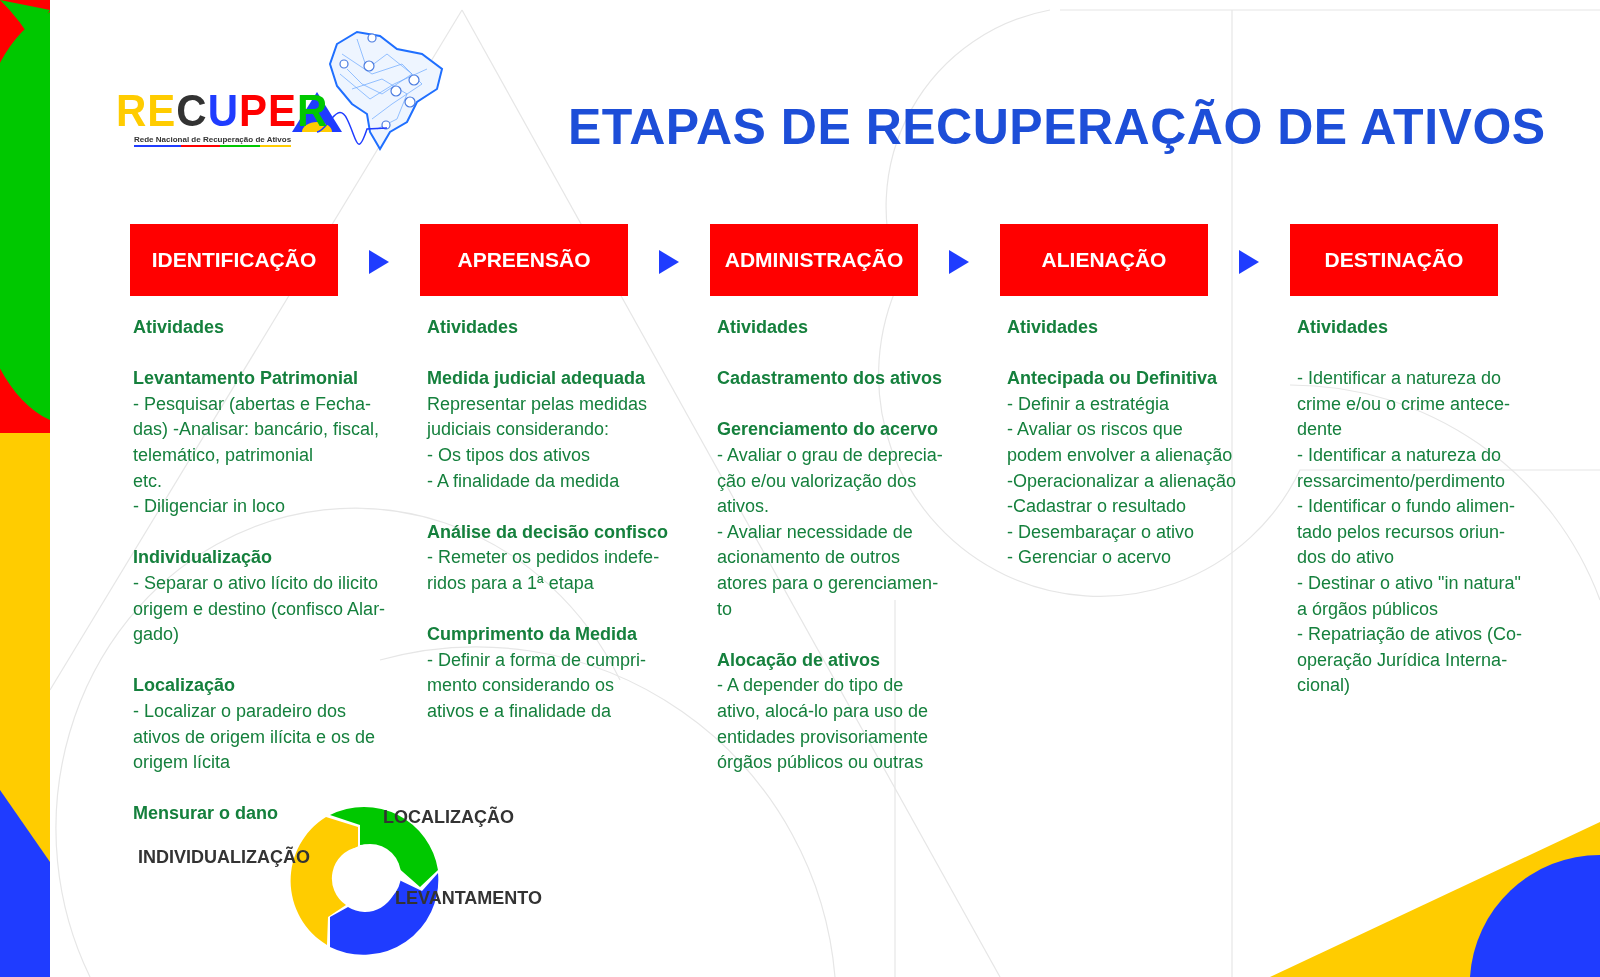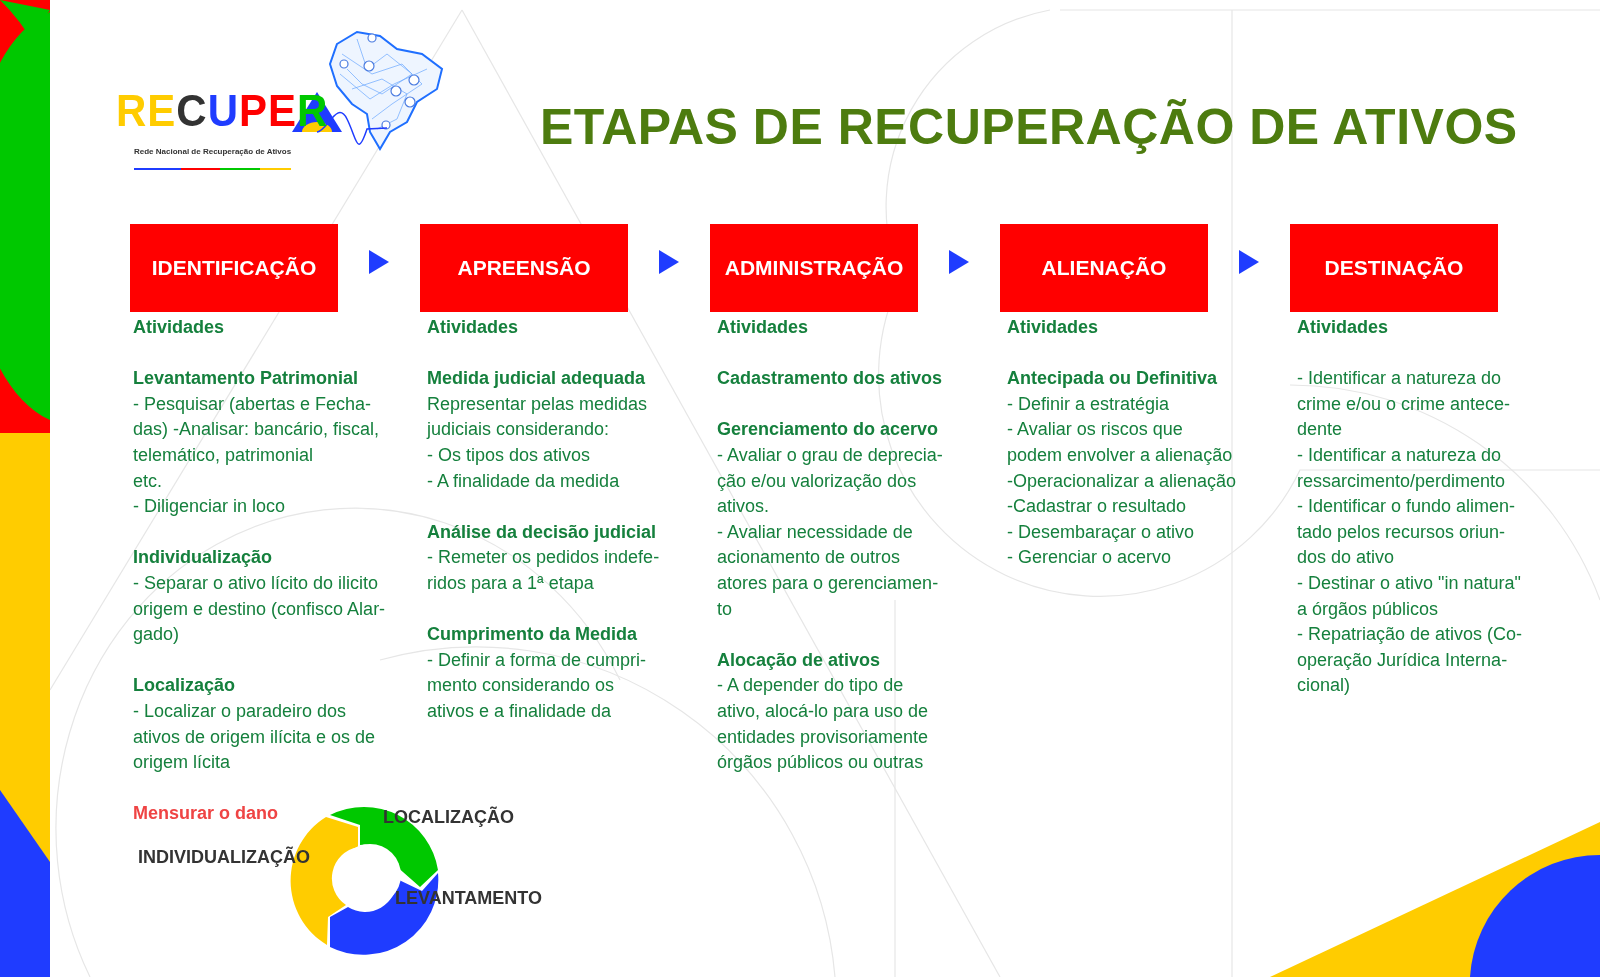--- a/index.html
+++ b/index.html
@@ -7,36 +7,36 @@
   body { position: relative; font-family: "Liberation Sans", sans-serif; color: #3a3a3a; }
 
   .bg-lines { position: absolute; left: 0; top: 0; width: 1600px; height: 977px; z-index: 0; }
 
   .left-strip { position: absolute; left: 0; top: 0; width: 50px; height: 977px; z-index: 1; overflow: hidden; }
   .corner-br { position: absolute; right: 0; bottom: 0; width: 330px; height: 180px; z-index: 1; }
 
   .logo { position: absolute; left: 112px; top: 24px; width: 345px; height: 130px; z-index: 2; }
   .logo-word { position: absolute; left: 4px; top: 66px; font-family: "Liberation Sans", sans-serif; font-weight: 900; font-size: 42px; letter-spacing: 1px; line-height: 1; transform: scaleY(1.05); }
   .logo-word span { display: inline-block; }
-  .logo-sub { position: absolute; left: 22px; top: 123px; font-size: 8px; color: #333; font-weight: bold; white-space: nowrap; border-bottom: 2px solid; border-image: linear-gradient(90deg,#1f3cff 0 30%, #ff0000 30% 55%, #00c800 55% 80%, #ffcc00 80%) 1; padding-bottom: 12px; }
+  .logo-sub { position: absolute; left: 22px; top: 111px; font-size: 8px; color: #333; font-weight: bold; white-space: nowrap; border-bottom: 2px solid; border-image: linear-gradient(90deg,#1f3cff 0 30%, #ff0000 30% 55%, #00c800 55% 80%, #ffcc00 80%) 1; padding-bottom: 1px; }
   .logo-svg { position: absolute; left: 0; top: 0; }
 
-  .page-title { position: absolute; left: 540px; top: 98px; font-size: 50px; font-weight: bold; color: #4d7c0f; letter-spacing: 0.5px; white-space: nowrap; z-index: 2; }
-
-  .stage-header { position: absolute; top: 224px; height: 88px; width: 208px; background: #ff0000; color: #ffffff; display: flex; align-items: center; justify-content: center; font-weight: bold; font-size: 21px; z-index: 2; }
+  .page-title { position: absolute; left: 568px; top: 98px; font-size: 50px; font-weight: bold; color: #1d4ed8; letter-spacing: 0.5px; white-space: nowrap; z-index: 2; }
+
+  .stage-header { position: absolute; top: 224px; height: 72px; width: 208px; background: #ff0000; color: #ffffff; display: flex; align-items: center; justify-content: center; font-weight: bold; font-size: 21px; z-index: 2; }
   .arrow { position: absolute; top: 250px; width: 0; height: 0; border-top: 12px solid transparent; border-bottom: 12px solid transparent; border-left: 20px solid #1f3cff; z-index: 2; }
 
   .stage-body { position: absolute; top: 315px; width: 290px; font-size: 18px; line-height: 25.6px; color: #15803d; z-index: 2; }
   .stage-body .act { font-weight: bold; margin-bottom: 25.6px; }
   .stage-body .section { margin-bottom: 25.6px; }
   .stage-body .sec-title { font-weight: bold; }
   .stage-body .line { white-space: nowrap; }
 
   .cycle { position: absolute; left: 130px; top: 795px; width: 440px; height: 160px; z-index: 2; }
-  .cycle-title { position: absolute; left: 3px; top: 8px; font-weight: bold; font-size: 18px; color: #ef4444; }
+  .cycle-title { position: absolute; left: 3px; top: 8px; font-weight: bold; font-size: 18px; color: #15803d; }
   .cycle-svg { position: absolute; left: 160px; top: 0; }
   .cycle-label { position: absolute; font-weight: bold; font-size: 18px; color: #333; white-space: nowrap; }
 </style>
 </head>
 <body>
 
 <svg class="bg-lines" viewBox="0 0 1600 977">
   <g fill="none" stroke="#e6e6e6" stroke-width="1.2">
     <path d="M462 10 L50 690"></path>
     <path d="M462 10 L1000 977"></path>
@@ -134,21 +134,21 @@
 <div class="stage-body" style="left:427px">
   <div class="act">Atividades</div>
   <div class="section">
     <div class="sec-title">Medida judicial adequada</div>
     <div class="line">Representar pelas medidas</div>
     <div class="line">judiciais considerando:</div>
     <div class="line">- Os tipos dos ativos</div>
     <div class="line">- A finalidade da medida</div>
   </div>
   <div class="section">
-    <div class="sec-title">Análise da decisão judicial</div>
+    <div class="sec-title">Análise da decisão confisco</div>
     <div class="line">- Remeter os pedidos indefe-</div>
     <div class="line">ridos para a 1ª etapa</div>
   </div>
   <div class="section">
     <div class="sec-title">Cumprimento da Medida</div>
     <div class="line">- Definir a forma de cumpri-</div>
     <div class="line">mento considerando os</div>
     <div class="line">ativos e a finalidade da</div>
   </div>
 </div>

